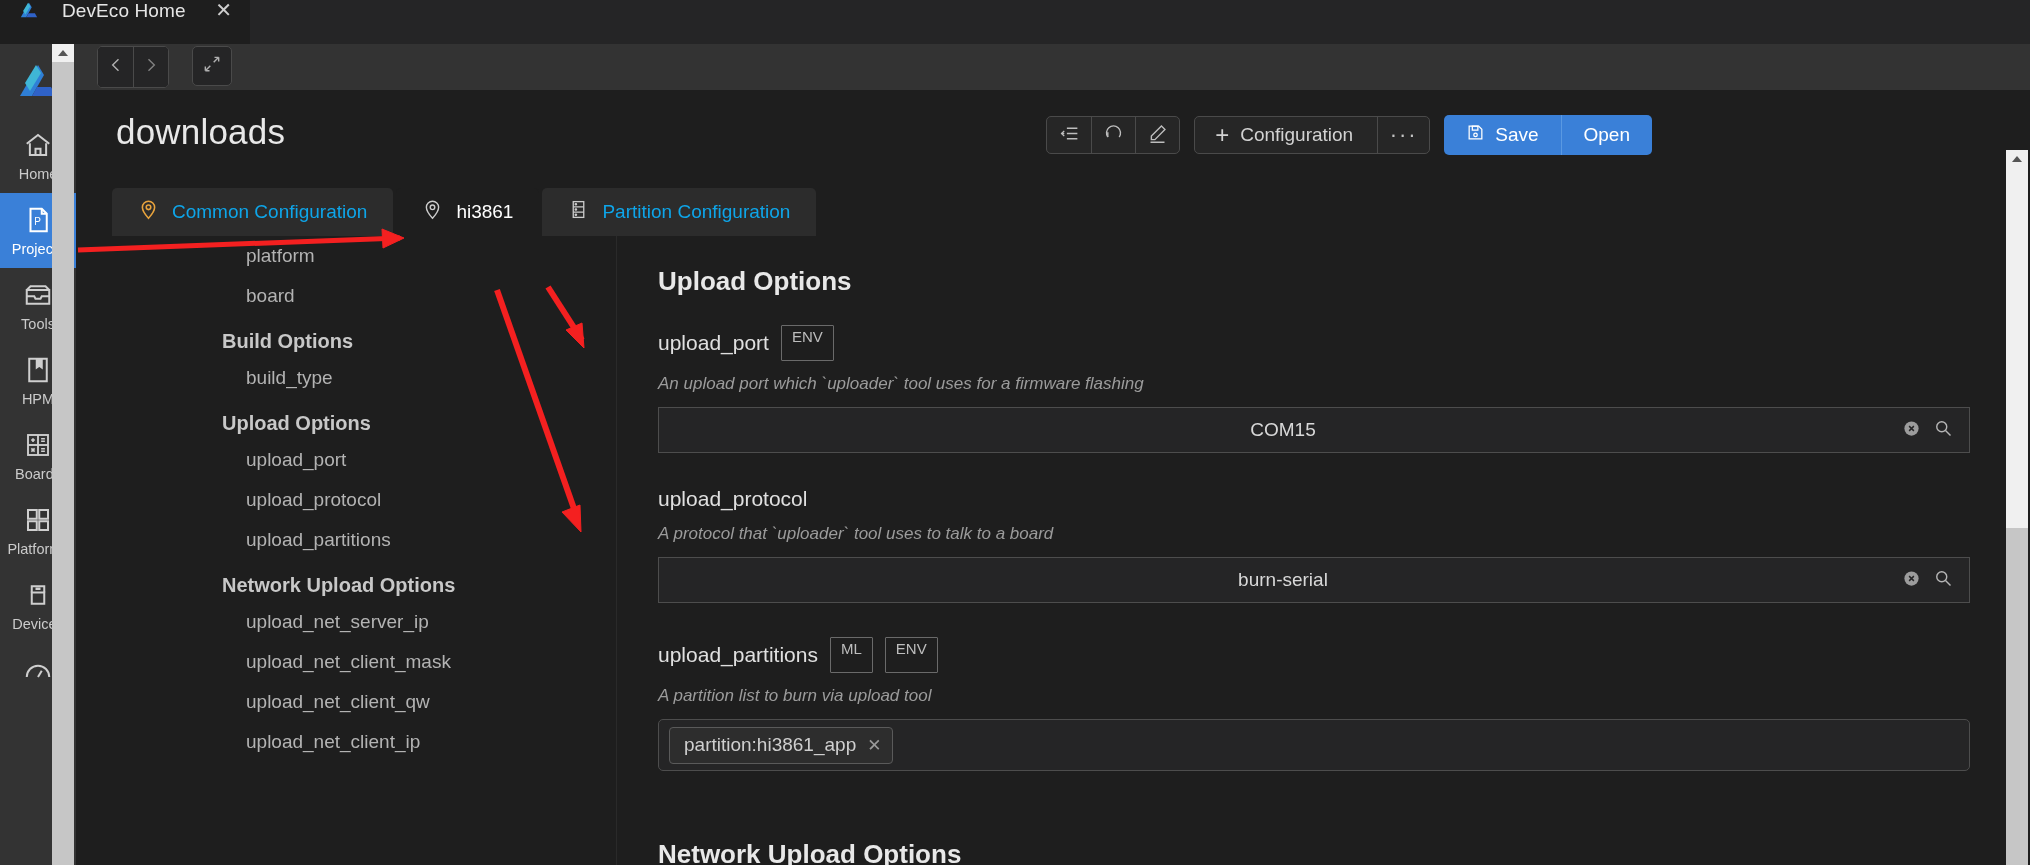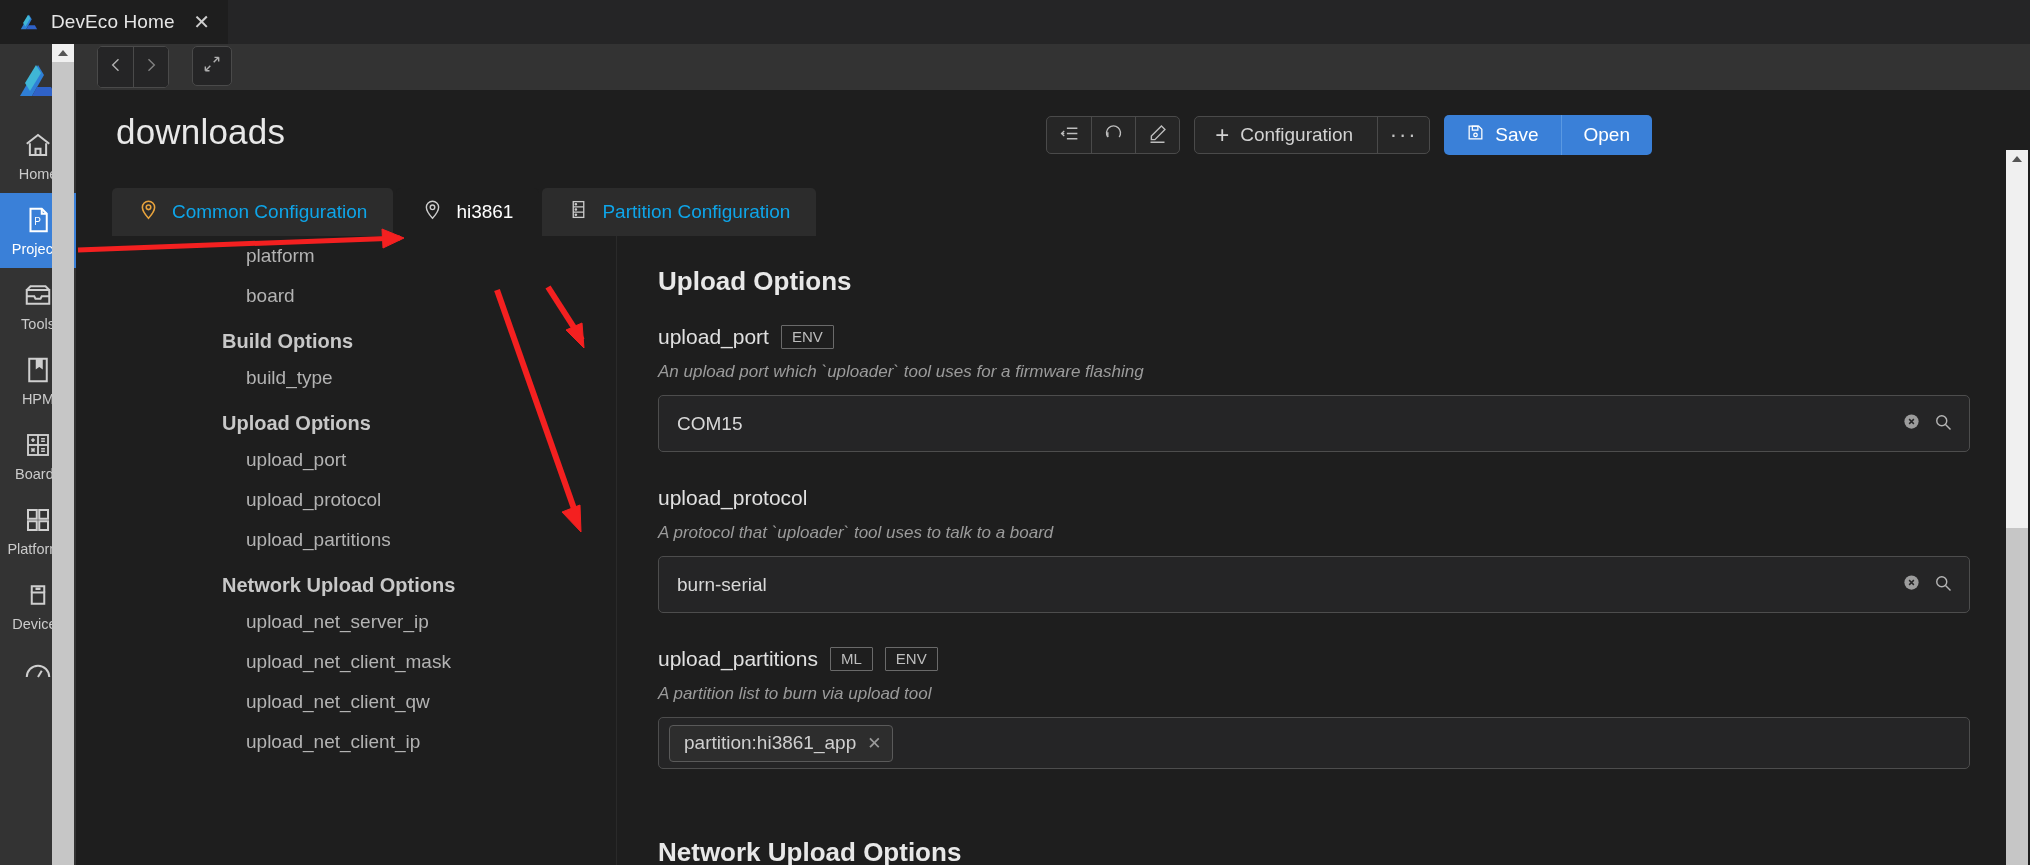--- a/index.html
+++ b/index.html
@@ -12,21 +12,21 @@
   }
   #app { position: relative; width: 2030px; height: 865px; }
 
   
   .titlebar {
     position: absolute; left: 0; top: 0; width: 2030px; height: 44px;
     background: #252526;
     display: flex; align-items: stretch;
   }
   .win-tab {
-    display: flex; align-items: center; gap: 11px;
+    display: flex; align-items: flex-start; gap: 22px;
     padding: 0 16px 0 18px;
     background: #1e1e1e;
     height: 44px;
     min-width: 200px;
   }
   .win-tab-icon { width: 22px; height: 20px; flex: none; }
   .win-tab-label {
     font-size: 19px; color: #e6e6e6; letter-spacing: .1px; white-space: nowrap;
   }
   .win-tab-close {
@@ -178,29 +178,29 @@
   .section-title {
     font-size: 26px; font-weight: bold; color: #e8e8e8; margin-bottom: 28px;
   }
   .field { margin-bottom: 8px; }
   .field-head {
     display: flex; align-items: center; gap: 12px; margin-bottom: 13px;
   }
   .field-name { font-size: 21px; color: #e0e0e0; }
   .badge {
     border: 1px solid #6a6a6a; border-radius: 1px;
-    padding: 3px 10px 4px; font-size: 15px; color: #bdbdbd; line-height: 1;
+    padding: 3px 10px 16px; font-size: 15px; color: #bdbdbd; line-height: 1;
   }
   .field-desc {
     font-size: 17px; color: #9b9b9b; margin-bottom: 13px; font-style: italic;
   }
   .input-box {
-    position: relative; height: 57px;
-    border: 1px solid #4d4d4d; border-radius: 5px; background: #252526;
-    display: flex; align-items: center; padding: 0 80px 0 18px;
+    position: relative; height: 46px;
+    border: 1px solid #4d4d4d; border-radius: 0; background: #252526;
+    display: flex; align-items: center; padding: 0 80px 0 18px; justify-content: center;
   }
   .input-value { font-size: 19px; color: #d8d8d8; }
   .input-icons {
     position: absolute; right: 16px; top: 0; height: 100%;
     display: flex; align-items: center; gap: 12px; color: #b5b5b5;
   }
   .chip-box {
     height: 52px; border: 1px solid #4d4d4d; border-radius: 5px;
     background: #252526; display: flex; align-items: center; padding: 0 10px;
   }

